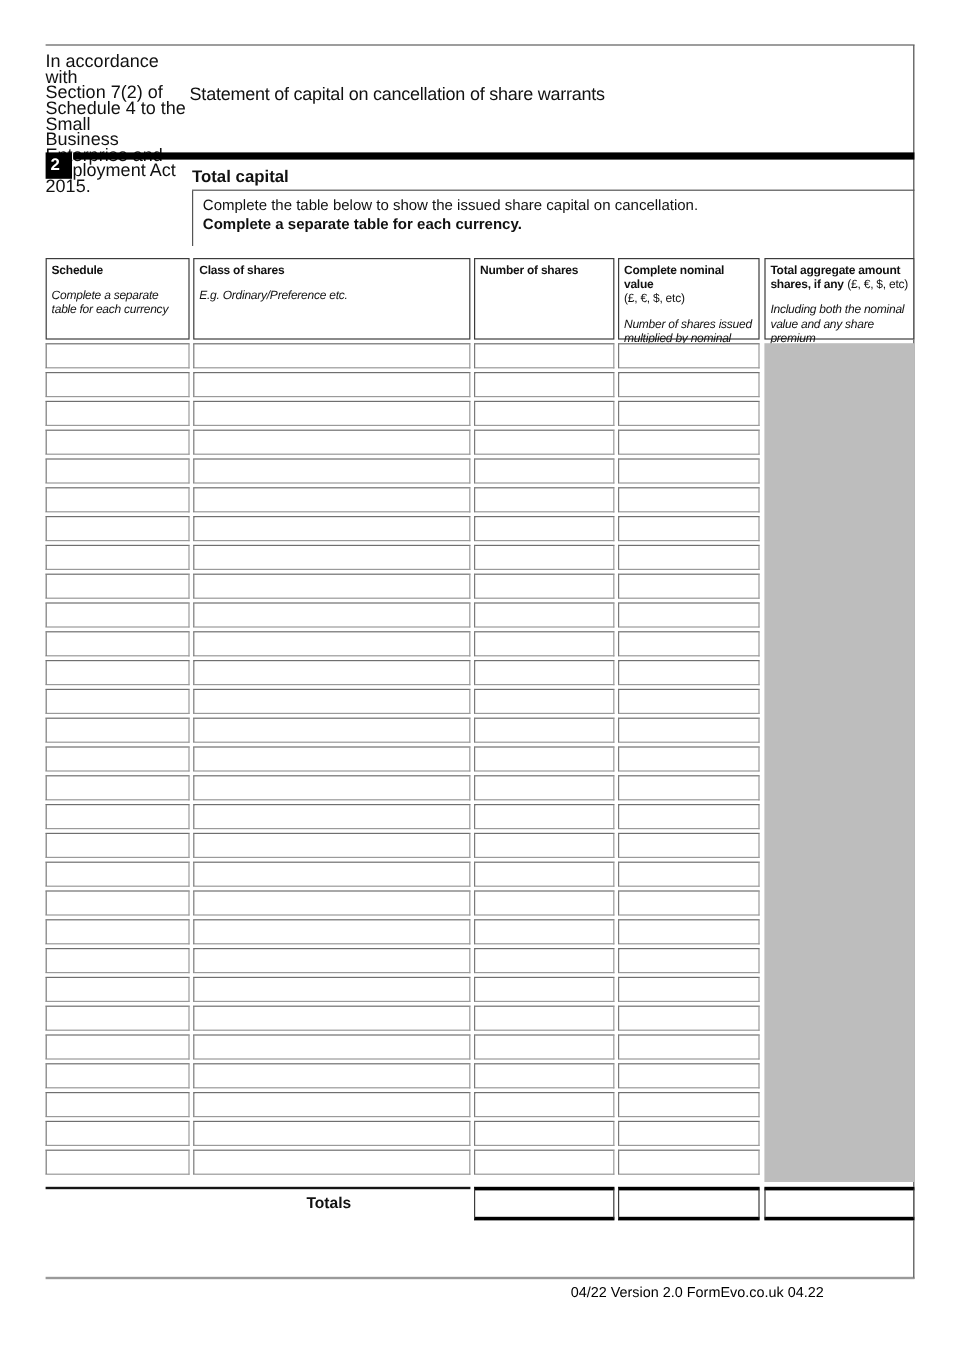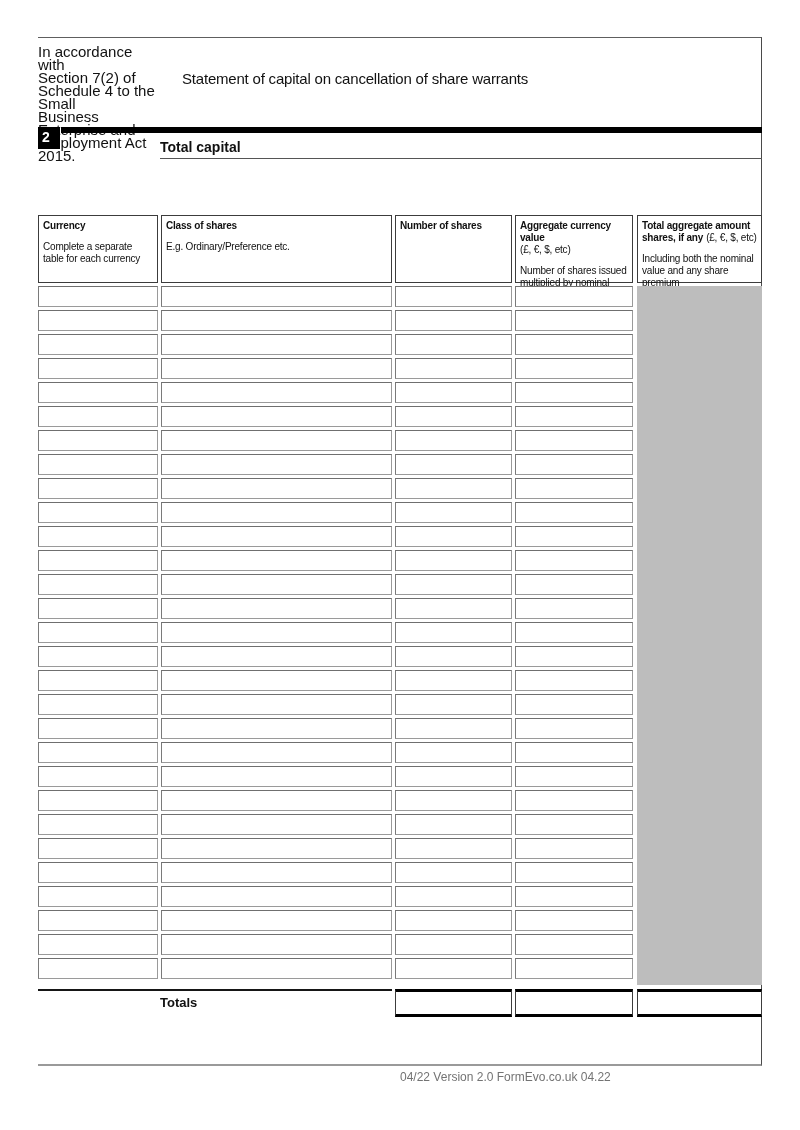--- a/index.html
+++ b/index.html
@@ -15,21 +15,21 @@
   .legal{
     position:absolute;left:38px;top:45px;width:120px;
     font-size:15px;line-height:13px;white-space:pre-line;color:#111;
   }
   .title{
     position:absolute;left:158px;top:42px;width:560px;
     font-size:24px;font-weight:400;letter-spacing:-0.5px;color:#111;
   }
   .subtitle{
     position:absolute;left:158px;top:70px;width:560px;
-    font-size:15px;font-weight:400;letter-spacing:-0.2px;color:#111;margin-left:24px;
+    font-size:15px;font-weight:400;letter-spacing:-0.2px;color:#111;
   }
   .sec-bar{position:absolute;left:61px;top:127px;width:701px;height:6px;background:#000;}
   .sec-num{
     position:absolute;left:38px;top:127px;width:22px;height:22px;background:#000;
     color:#fff;font-size:14px;font-weight:bold;padding-left:4px;box-sizing:border-box;line-height:21px;
   }
   .sec-title{position:absolute;left:160px;top:139px;font-size:14px;font-weight:bold;color:#111;}
   .sec-rule{position:absolute;left:160px;top:158px;width:602px;height:1px;background:#555;}
   .guidance{
     position:absolute;left:160px;top:159px;width:594px;height:42px;
@@ -39,43 +39,43 @@
   .guidance .g2{font-weight:bold;}
   
   .hbox{
     position:absolute;top:215px;height:68px;background:#fff;
     border:1px solid #3c3c3c;box-sizing:border-box;padding:4px 4px;
     font-size:10px;line-height:12px;color:#111;letter-spacing:-0.2px;
   }
   .hb{font-weight:bold;}
   .hn-block{display:block;font-weight:400;}
   .hn-inline{font-weight:400;margin-left:3px;}
-  .hs{margin-top:9px;font-weight:400;}
+  .hs{margin-top:9px;font-weight:400;font-style:italic;}
   
   .tbody{position:absolute;left:38px;top:286px;width:724px;height:700px;}
   .body-row{position:absolute;left:0;width:724px;height:24px;}
   .body-cell{
     position:absolute;top:0;height:21px;background:#fff;box-sizing:border-box;
     border:1px solid #9a9a9a;border-top-color:#6f6f6f;border-left-color:#7a7a7a;
   }
   .grayblock{position:absolute;left:599px;top:0;width:125px;height:699px;background:#bdbdbd;}
   
   .totals-rule{position:absolute;left:38px;top:989px;width:354px;height:2px;background:#161616;}
   .totals-label{
-    position:absolute;left:160px;top:995px;width:228px;text-align:left;
+    position:absolute;left:160px;top:995px;width:228px;text-align:center;
     font-size:13px;font-weight:bold;color:#111;
   }
   .total-box{
     position:absolute;top:989px;height:28px;background:#fff;box-sizing:border-box;
     border-top:3px solid #000;border-bottom:3px solid #000;
     border-left:1px solid #3c3c3c;border-right:1px solid #3c3c3c;
   }
   .footer{
-    position:absolute;left:400px;top:1070px;width:362px;text-align:left;
-    font-size:12px;color:#737373;
+    position:absolute;left:400px;top:1070px;width:362px;text-align:center;
+    font-size:12px;color:#000000;
   }
 </style>
 </head>
 <body>
 
 <div class="page">
 
   <div class="frame"></div>
 
   <div class="legal">In accordance with
@@ -83,34 +83,38 @@
 Schedule 4 to the Small
 Business Enterprise and
 Employment Act 2015.</div>
   <div class="subtitle">Statement of capital on cancellation of share warrants</div>
 
   <div class="sec-bar" style="background: rgb(0, 0, 0);"></div>
   <div class="sec-num" style="background: rgb(0, 0, 0);">2</div>
   <div class="sec-title">Total capital</div>
   <div class="sec-rule"></div>
 
+  <div class="guidance">
+    <div class="g1">Complete the table below to show the issued share capital on cancellation.</div>
+    <div class="g2">Complete a separate table for each currency.</div>
+  </div>
 
   <div class="hbox" style="left:38px;width:120px;">
-    <span class="hb">Currency</span>
+    <span class="hb">Schedule</span>
     <div class="hs">Complete a separate table for each currency</div>
   </div>
   <div class="hbox" style="left:395px;width:117px;">
     <span class="hb">Number of shares</span>
   </div>
   <div class="hbox" style="left:161px;width:231px;">
     <span class="hb">Class of shares</span>
     <div class="hs">E.g. Ordinary/Preference etc.</div>
   </div>
   <div class="hbox" style="left:515px;width:118px;">
-    <span class="hb">Aggregate currency value</span>
+    <span class="hb">Complete nominal value</span>
     <span class="hn-block">(£, €, $, etc)</span>
     <div class="hs">Number of shares issued multiplied by nominal value</div>
   </div>
   <div class="hbox" style="left:637px;width:125px;">
     <span class="hb">Total aggregate amount shares, if any</span><span class="hn-inline">(£, €, $, etc)</span>
     <div class="hs">Including both the nominal value and any share premium</div>
   </div>
 
   <div class="tbody">
     <div class="grayblock" style="background: rgb(189, 189, 189);"></div>

